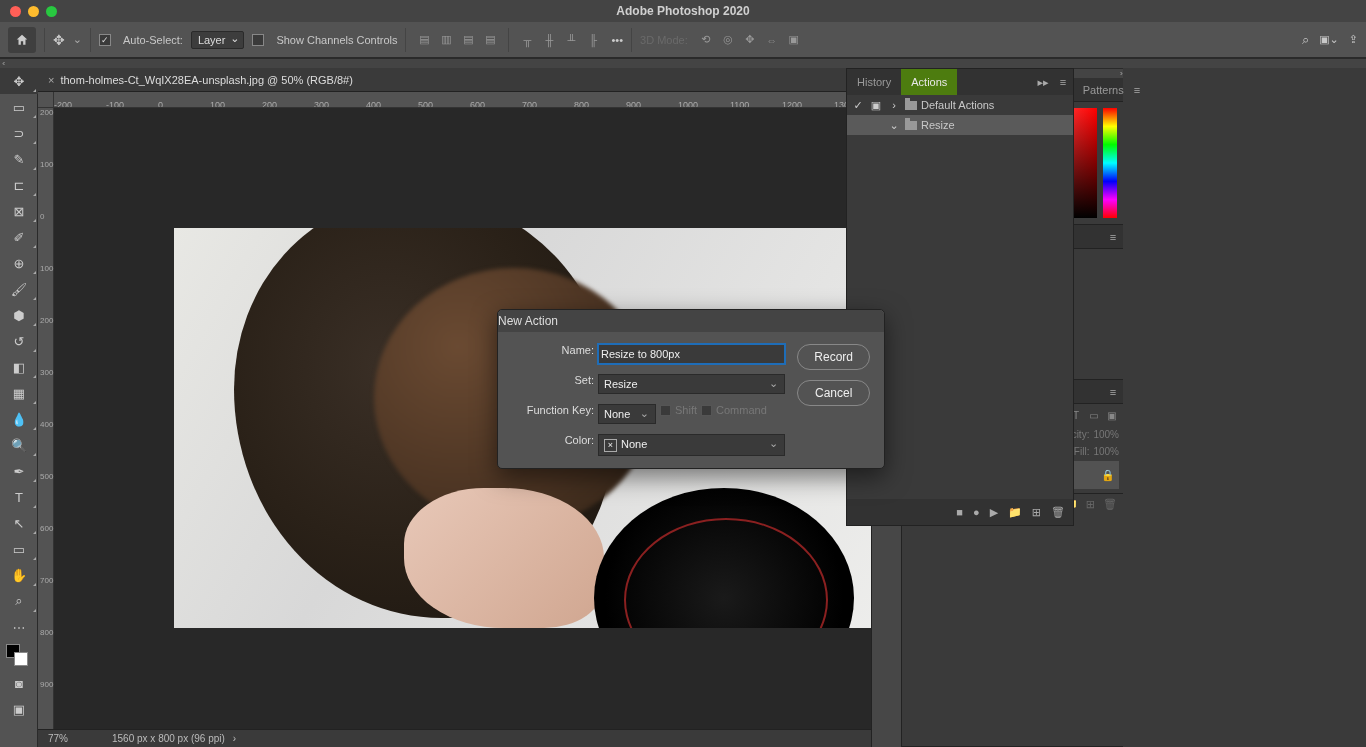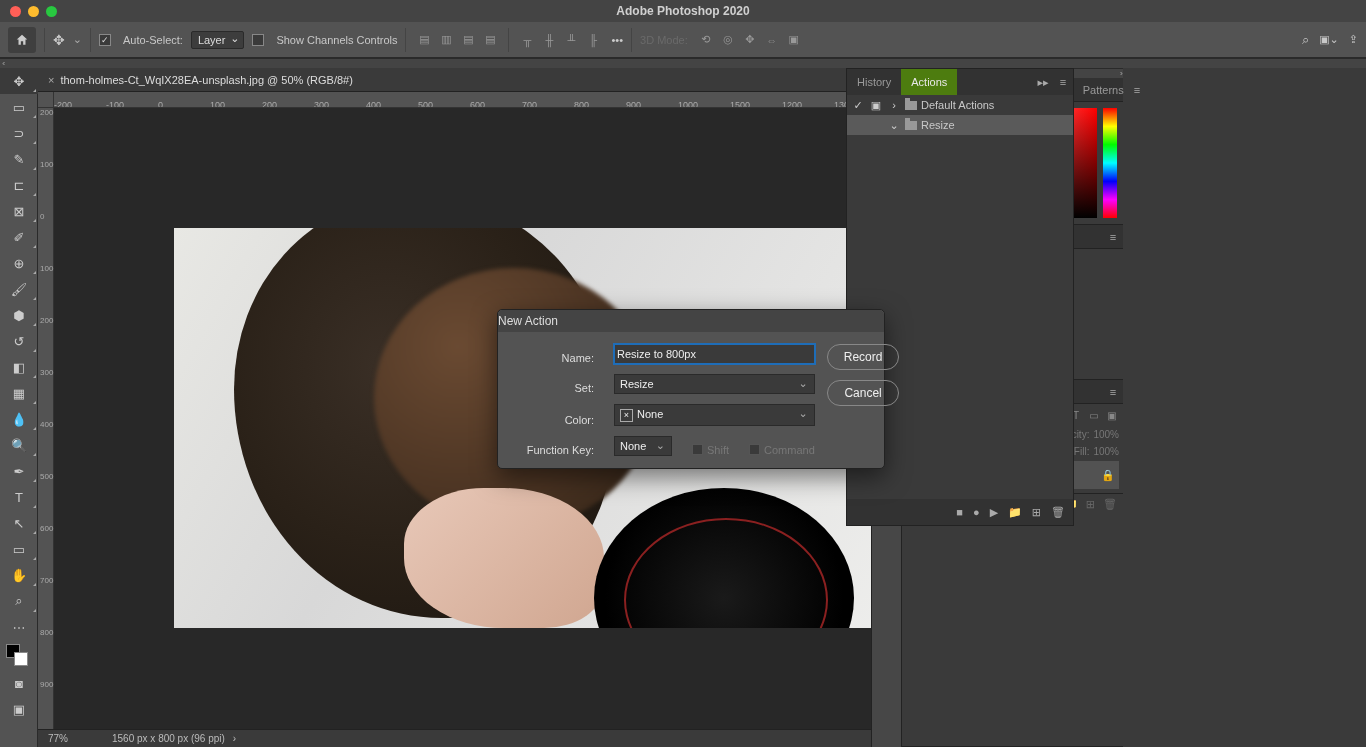--- a/index.html
+++ b/index.html
@@ -119,21 +119,21 @@
 .eye { width:16px; text-align:center; }
 .thumb { width:32px; height:22px; background: linear-gradient(120deg,#3a2f26,#d8d8d8); border:1px solid #222; }
 .lock { margin-left:auto; color:#aaa; }
 .layers-footer { height:22px; display:flex; align-items:center; justify-content:flex-end; gap:8px; padding:0 6px; color:#666; font-size:11px; border-top:1px solid #222; }
 
 
 .dialog { position: absolute; left: 497px; top: 309px; width: 388px; background: #535353; border: 1px solid #222; border-radius: 5px; z-index: 20; box-shadow: 0 8px 24px rgba(0,0,0,.5); }
 .dlg-title { height: 22px; background: #444; border-radius: 5px 5px 0 0; text-align: left; line-height: 22px; font-size: 12px; color: #ddd; }
 .dlg-body { padding: 12px 14px; display: flex; gap: 12px; }
 .dlg-form { flex: 1; display: flex; flex-direction: column; gap: 10px; }
-.dlg-row { display: flex; align-items: flex-end; gap: 20px; }
+.dlg-row { display: flex; align-items: flex-start; gap: 4px; }
 .dlg-label { width: 82px; text-align: right; font-size: 11px; color: #ddd; }
 .dlg-input { flex: 1; background: #3a3a3a; border: 1px solid #1e6db8; padding: 3px 2px; color: #eee; font-size: 11px; box-shadow: 0 0 0 1px #1e6db8; }
 .dlg-select { flex: 1; background: #3a3a3a; border: 1px solid #2a2a2a; padding: 3px 5px; color: #eee; font-size: 11px; position: relative; }
 .dlg-select::after { content:"⌄"; position:absolute; right:6px; top:2px; color:#aaa; }
 .dlg-select.small { flex: 0 0 58px; }
 .dlg-chk { display:flex; align-items:center; gap:4px; color:#777; font-size:11px; }
 .dlg-chk .box { width:11px; height:11px; border:1px solid #555; background:#3a3a3a; }
 .dlg-btns { display: flex; flex-direction: column; gap: 10px; }
 .dlg-btn { padding: 5px 16px; border: 1px solid #888; border-radius: 14px; background: transparent; color: #eee; font-size: 12px; text-align: center; }
 .xbox { width:13px; height:13px; border:1px solid #aaa; display:inline-flex; align-items:center; justify-content:center; font-size:9px; margin-right:4px; }
@@ -251,21 +251,21 @@
           <span style="left: 156px;">100</span>
           <span style="left: 208px;">200</span>
           <span style="left: 260px;">300</span>
           <span style="left: 312px;">400</span>
           <span style="left: 364px;">500</span>
           <span style="left: 416px;">600</span>
           <span style="left: 468px;">700</span>
           <span style="left: 520px;">800</span>
           <span style="left: 572px;">900</span>
           <span style="left: 624px;">1000</span>
-          <span style="left: 676px;">1500</span>
+          <span style="left: 676px;">1100</span>
           <span style="left: 728px;">1200</span>
           <span style="left: 780px;">1300</span>
         </div>
     </div>
     <div class="canvasbody">
       <div class="ruler-v" id="rulerv">
           <span style="top: 0px; font-size: 8px;">200</span>
           <span style="top: 52px; font-size: 8px;">100</span>
           <span style="top: 104px; font-size: 8px;">0</span>
           <span style="top: 156px; font-size: 8px;">100</span>
@@ -467,34 +467,34 @@
     <div class="dlg-form">
       <div class="dlg-row">
         <div class="dlg-label">Name:</div>
         <input class="dlg-input" value="Resize to 800px" style="">
       </div>
       <div class="dlg-row">
         <div class="dlg-label">Set:</div>
         <div class="dlg-select">Resize</div>
       </div>
       <div class="dlg-row">
-        <div class="dlg-label">Color:</div>
-        <div class="dlg-select"><span class="xbox">×</span><span>None</span></div>
-      </div>
-      <div class="dlg-row">
         <div class="dlg-label">Function Key:</div>
         <div class="dlg-select small">None</div>
         <div class="dlg-chk">
             <span class="box"></span>
             <span>Shift</span>
           </div>
         <div class="dlg-chk">
             <span class="box"></span>
             <span>Command</span>
           </div>
       </div>
+      <div class="dlg-row">
+        <div class="dlg-label">Color:</div>
+        <div class="dlg-select"><span class="xbox">×</span><span>None</span></div>
+      </div>
     </div>
     <div class="dlg-btns">
       <div class="dlg-btn">Record</div>
       <div class="dlg-btn">Cancel</div>
     </div>
   </div>
 </div>
 
 </body></html>

